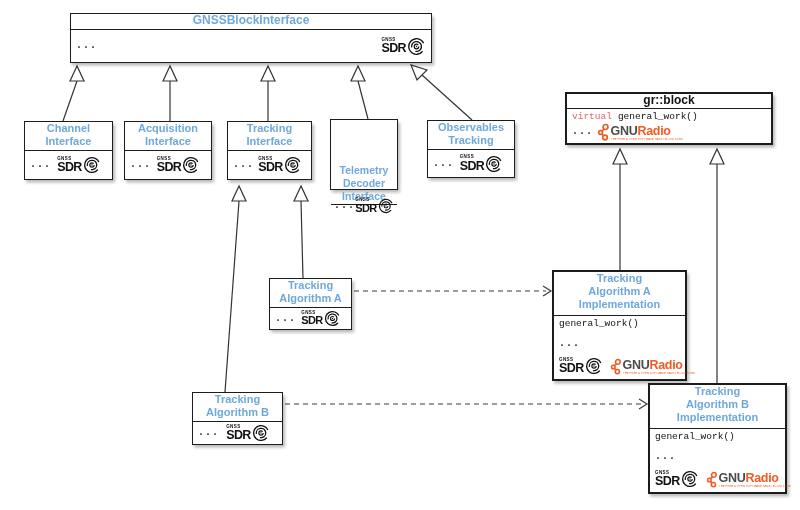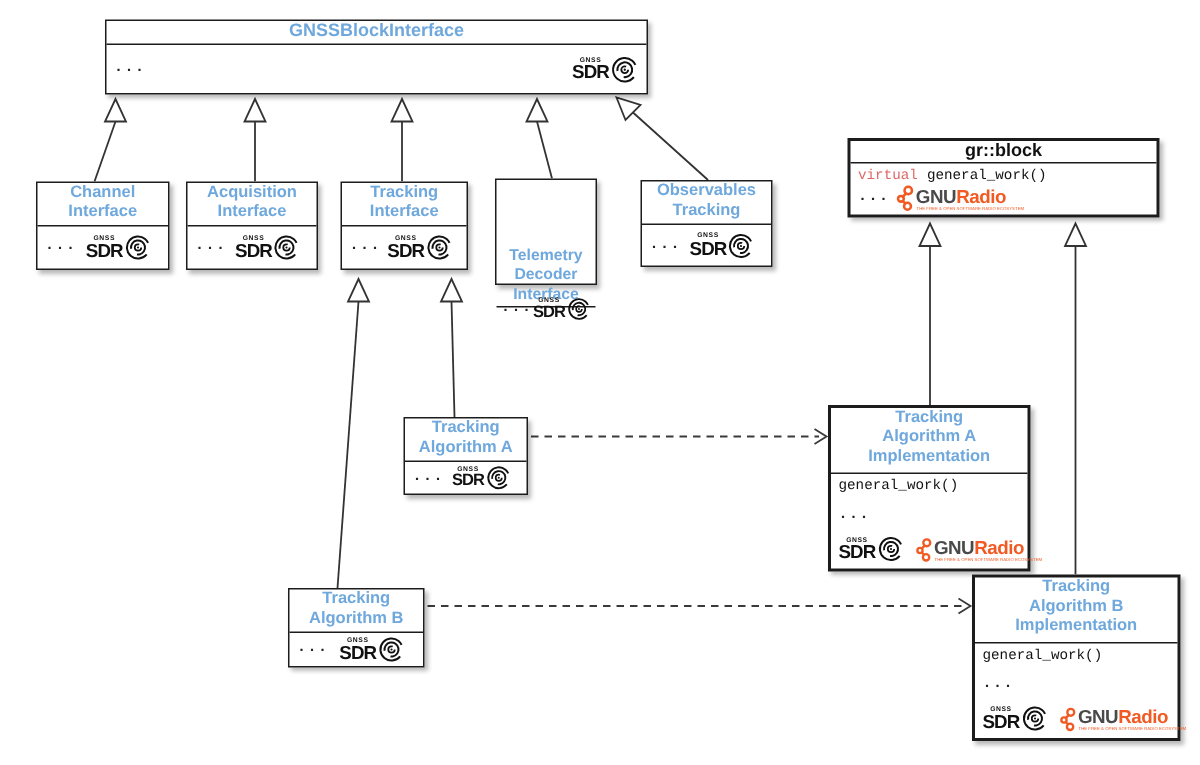--- a/index.html
+++ b/index.html
@@ -27,21 +27,21 @@
 
   .ellipsis{
     font-family:"Liberation Mono",monospace;font-size:10px;font-weight:bold;color:#222;
     letter-spacing:1px;line-height:10px;
   }
   .code{font-family:"Liberation Mono",monospace;font-size:9.5px;color:#111;line-height:12px;white-space:pre;}
   .kw{color:#E06666;margin-right:6px;font-family:Liberation Mono, monospace;}
 
   
   .sdr-logo{display:inline-flex;align-items:center;}
-  .sdr-txt{display:inline-flex;flex-direction:column;align-items:center;line-height:1;}
+  .sdr-txt{display:inline-flex;flex-direction:column;align-items:flex-start;line-height:1;}
   .sdr-gnss{font-size:4.5px;font-weight:bold;color:#111;letter-spacing:.4px;}
   .sdr-sdr{font-size:12.5px;font-weight:bold;color:#111;letter-spacing:-.6px;}
   .sdr-swirl{margin-left:1px;}
 
   
   .gr-logo{display:inline-flex;align-items:flex-end;}
   .gr-txtcol{display:inline-flex;flex-direction:column;margin-left:1px;}
   .gr-name{font-weight:bold;font-size:12.5px;line-height:12px;letter-spacing:-.3px;}
   .gr-gnu{color:#4A4A4A;}
   .gr-radio{color:#F15A22;}

